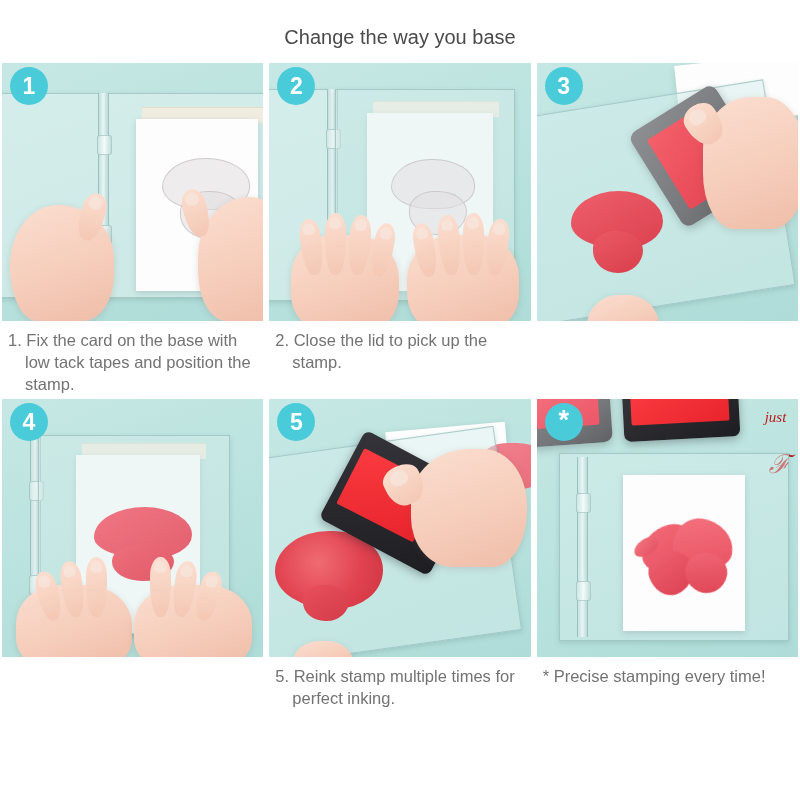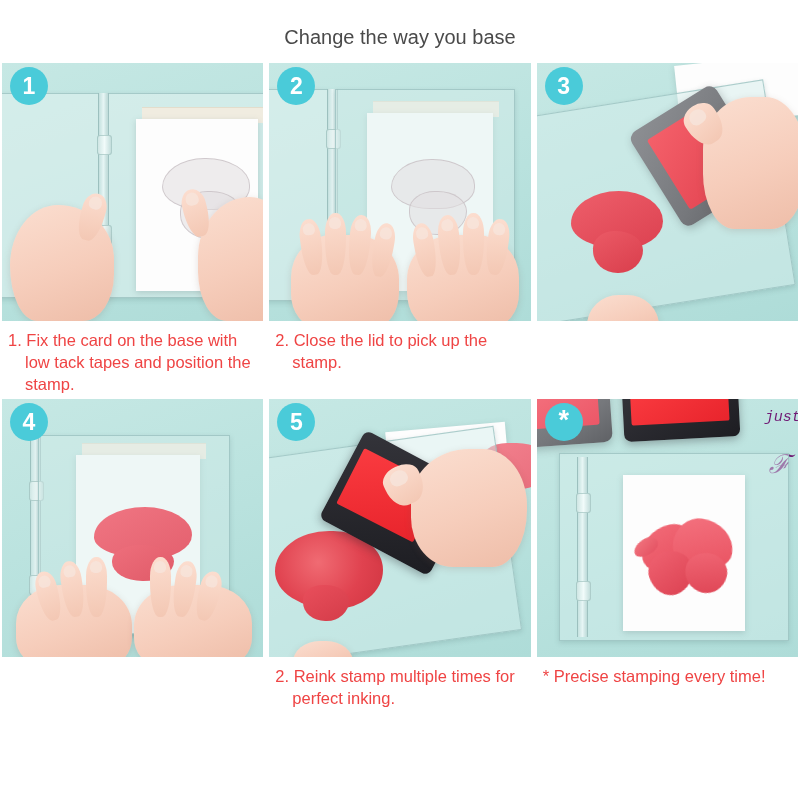--- a/index.html
+++ b/index.html
@@ -83,21 +83,21 @@
     line-height: 1;
   }
   .badge.star { font-size: 27px; padding-bottom: 3px; }
 
   
   .caption {
     padding: 9px 6px 4px 6px;
     height: 78px;
     font-size: 16.5px;
     line-height: 1.33;
-    color: #ef4444;
+    color: #737373;
     text-indent: -17px;
     padding-left: 23px;
     background: #ffffff;
   }
 
   
 
   
   .plate {
     position: absolute;
@@ -185,22 +185,22 @@
   }
   .pad-ink-bright {
     position: absolute;
     background: linear-gradient(150deg,#fa3b40,#e8242c);
     border-radius: 2px;
   }
 
   
   .script-stamp {
     position: absolute;
-    color: #701a75;
-    font-family: Liberation Mono, monospace;
+    color: #b91c1c;
+    font-family: Liberation Serif, serif;
     font-style: italic;
     font-size: 15px;
   }
 </style>
 </head>
 <body>
 
 <div id="page">
 
   <div class="header">
@@ -392,21 +392,21 @@
         <div class="finger" style="left:116px; top:66px; width:38px; height:40px; transform:rotate(-24deg);">
             <div class="nail" style="left:8px; top:4px; width:18px; height:15px;"></div>
           </div>
 
         <div class="hand" style="left:24px; top:242px; width:60px; height:30px; border-radius:44% 44% 16% 16% / 72% 72% 28% 28%;"></div>
 
         <div class="badge">
           <span>5</span>
         </div>
       </div>
-      <div class="caption">2. Reink stamp multiple times for perfect inking.</div>
+      <div class="caption">5. Reink stamp multiple times for perfect inking.</div>
     </div>
 
     <div class="cell">
       <div class="photo">
         <div class="bg-mint"></div>
 
         <div class="pad-gray" style="left:-18px; top:-12px; width:92px; height:58px; transform:rotate(-4deg);">
           <div class="pad-ink-red" style="left:8px; top:6px; width:72px; height:34px; background:linear-gradient(150deg,#f4717e,#ec5767);"></div>
         </div>
 

